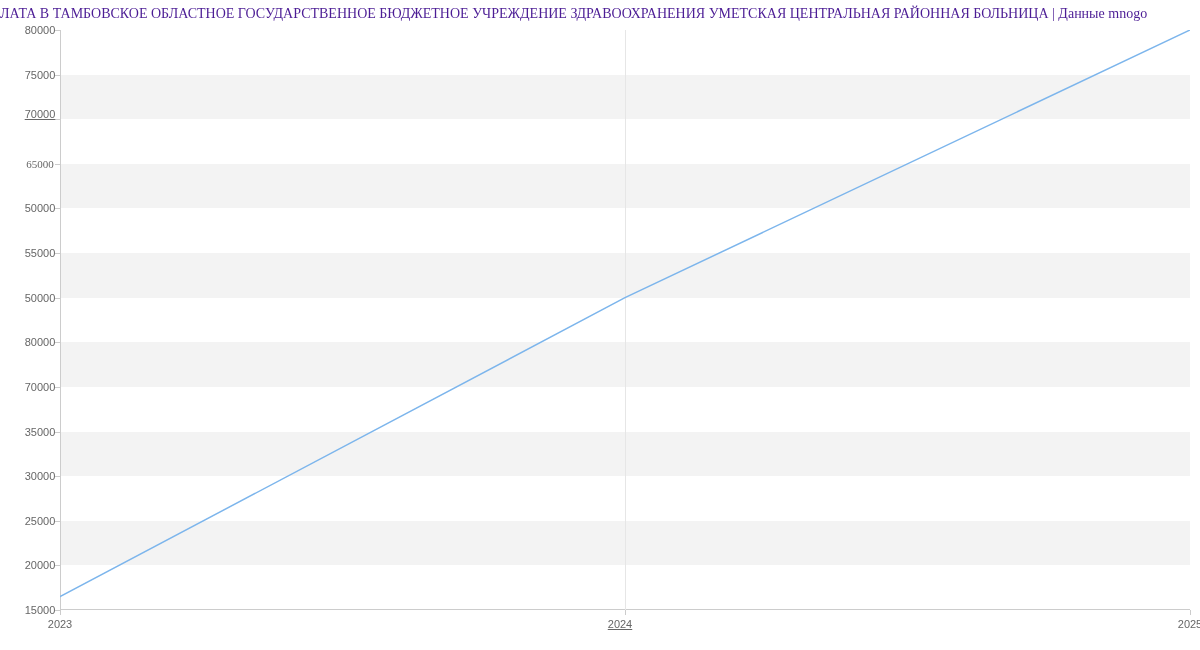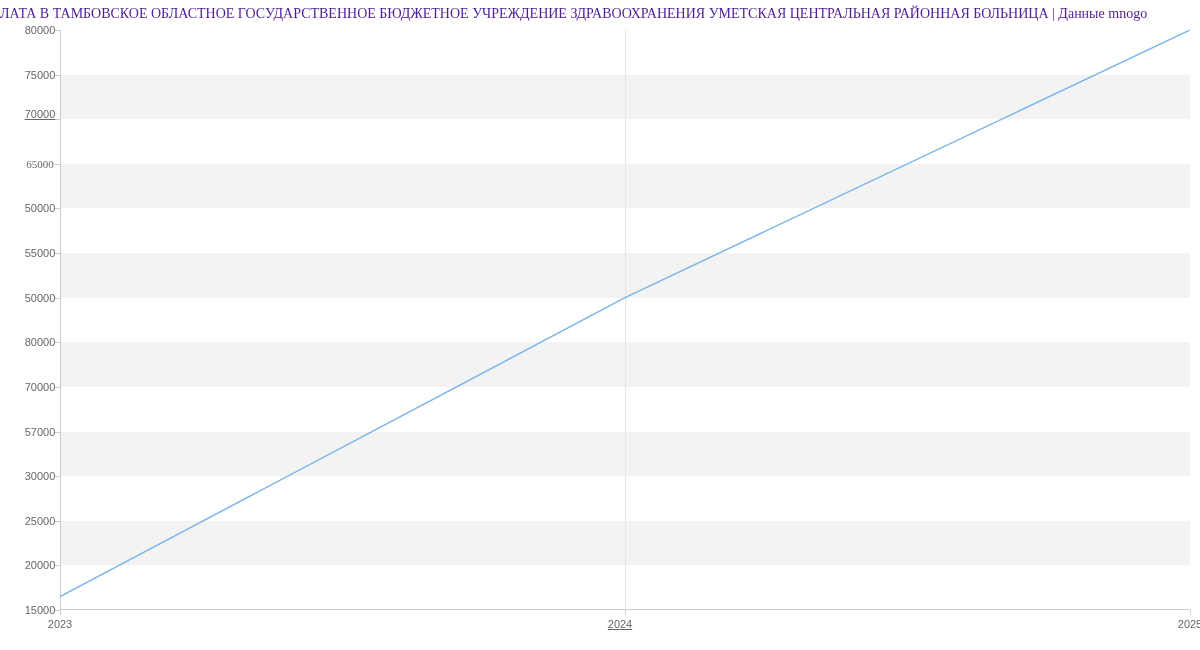--- a/index.html
+++ b/index.html
@@ -145,21 +145,21 @@
       <div class="x-tick-mark" style="left: 0px;"></div>
       <div class="x-tick" style="left: 560px; text-decoration: underline;">2024</div>
       <div class="x-tick-mark" style="left: 565px;"></div>
       <div class="x-tick" style="left: 1130px;">2025</div>
       <div class="x-tick-mark" style="left: 1130px;"></div>
     </div>
 <div class="y-tick" style="top: 610px;">15000</div>
     <div class="y-tick" style="top: 565.385px;">20000</div>
     <div class="y-tick" style="top: 520.769px;">25000</div>
     <div class="y-tick" style="top: 476.154px;">30000</div>
-    <div class="y-tick" style="top: 431.538px;">57000</div>
+    <div class="y-tick" style="top: 431.538px;">35000</div>
     <div class="y-tick" style="top: 386.923px;">70000</div>
     <div class="y-tick" style="top: 342.308px;">80000</div>
     <div class="y-tick" style="top: 297.692px;">50000</div>
     <div class="y-tick" style="top: 253.077px;">55000</div>
     <div class="y-tick" style="top: 208.462px;">50000</div>
     <div class="y-tick" style="top: 163.846px; font-family: Liberation Serif, serif;">65000</div>
     <div class="y-tick" style="top: 114px; text-decoration: underline;">70000</div>
     <div class="y-tick" style="top: 74.6154px;">75000</div>
     <div class="y-tick" style="top: 30px;">80000</div>
   </div>

